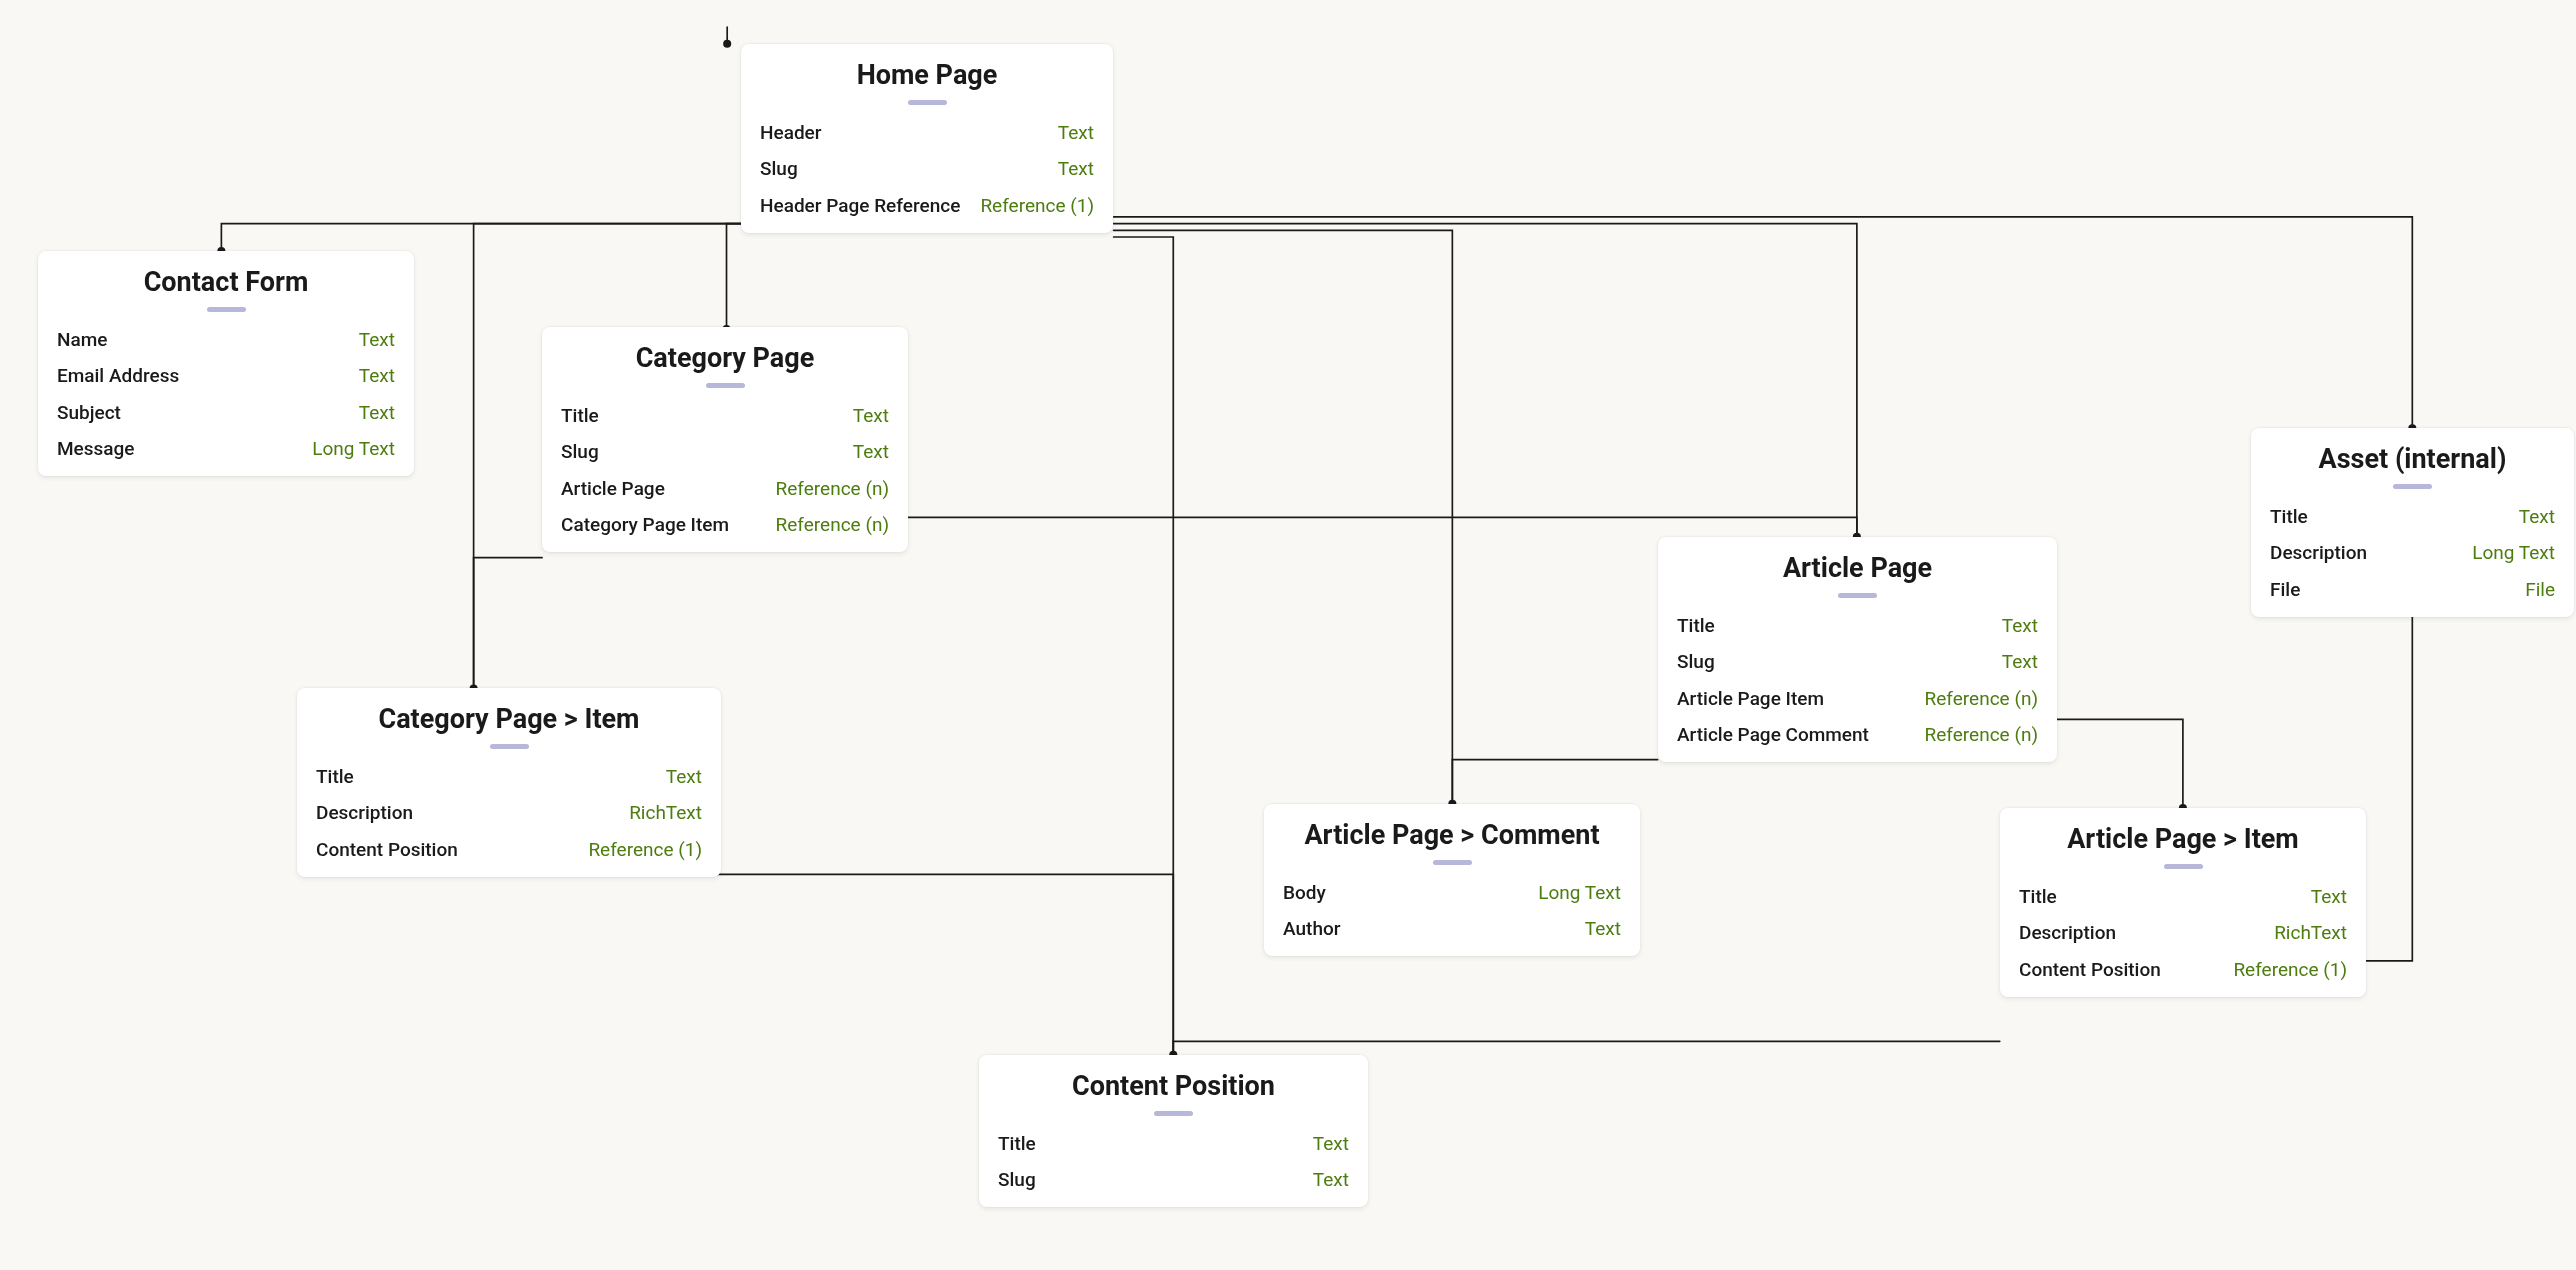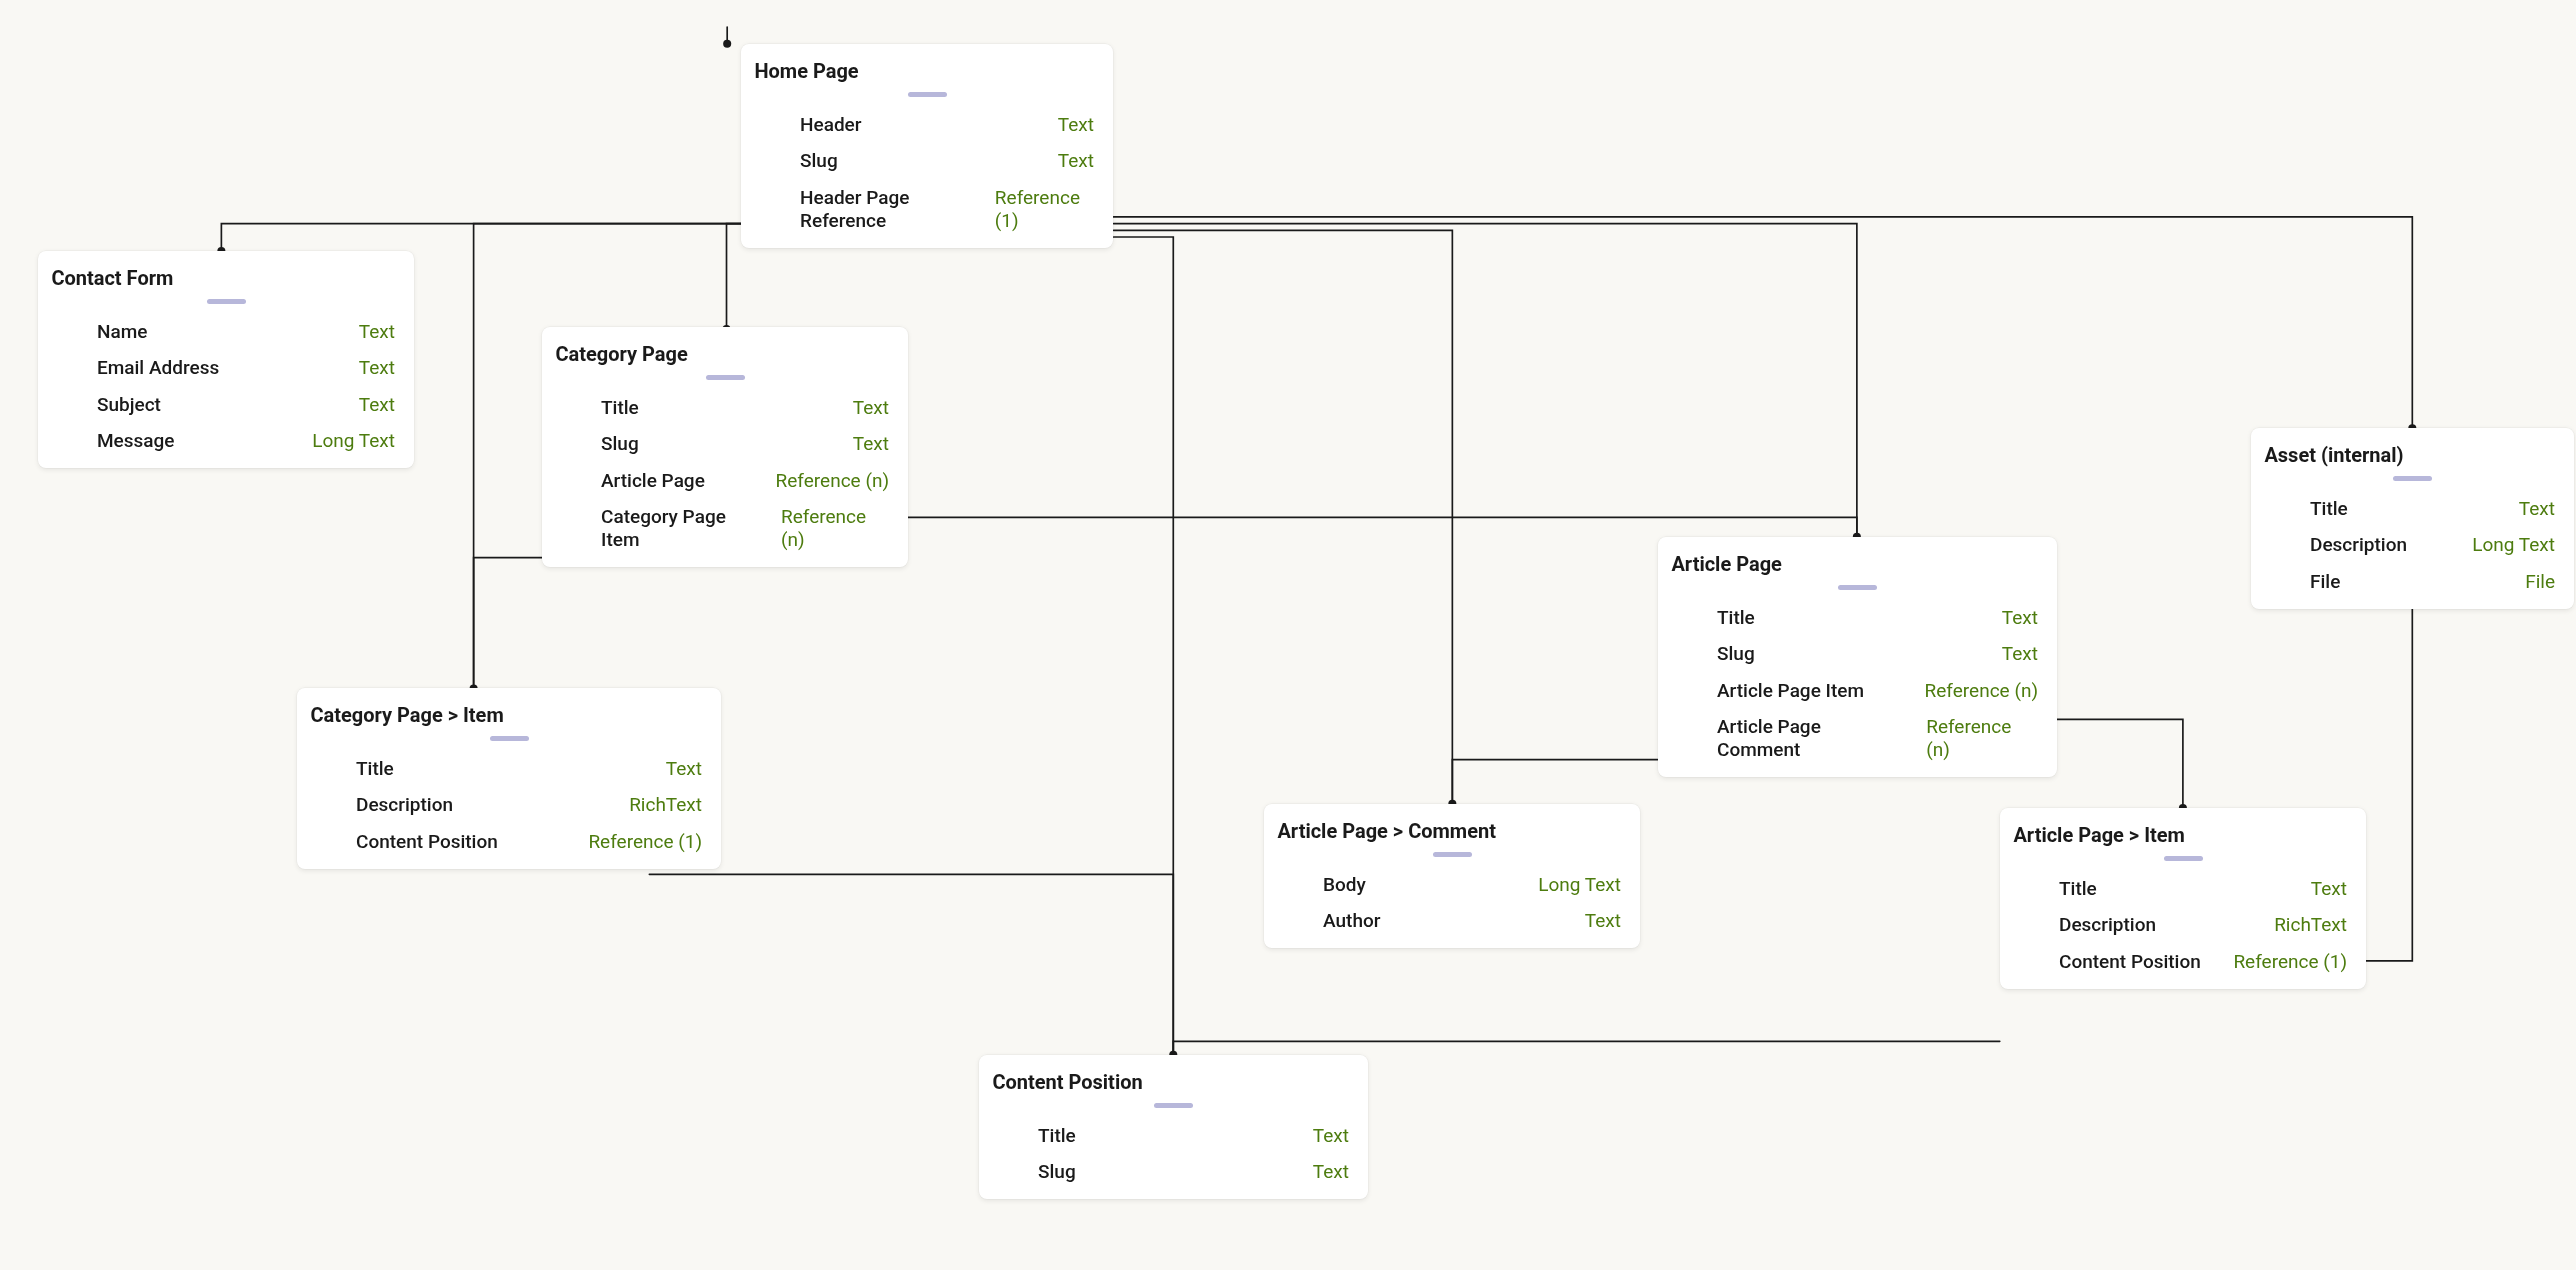--- a/index.html
+++ b/index.html
@@ -24,23 +24,24 @@
   }
   .node {
     position: absolute;
     background: #ffffff;
     border-radius: 8px;
     box-shadow: 0 1.3px 5.4px rgba(0,0,0,0.08), 0 0 0 0.7px rgba(0,0,0,0.03);
     font-size: 19px;
     color: #1a1a1a;
   }
   .node-header {
+    text-align: center;
     padding: 14.8px 13.4px 5.4px 13.4px;
     font-weight: 700;
-    font-size: 20px;
+    font-size: 27px;
   }
   .node-divider {
     width: 39px;
     height: 4.7px;
     background: #b7b7da;
     border-radius: 2.7px;
     margin: 4px auto 9.4px auto;
   }
   .field-row {
     display: flex;
@@ -52,21 +53,20 @@
   .field-name {
     color: #1a1a1a;
     font-weight: 500;
   }
   .field-type {
     color: #4d7c0f;
     font-weight: 400;
   }
   .node .fields {
     padding-bottom: 9.4px;
-    margin-left: 40px;
   }
 </style>
 </head>
 <body>
 
 <div class="canvas">
 
   <svg class="connectors" viewBox="0 0 3840 1894" width="2576" height="1271">
     <style>
       .conn { fill: none; stroke: #1a1a1a; stroke-width: 2.5; stroke-linecap: round; }

